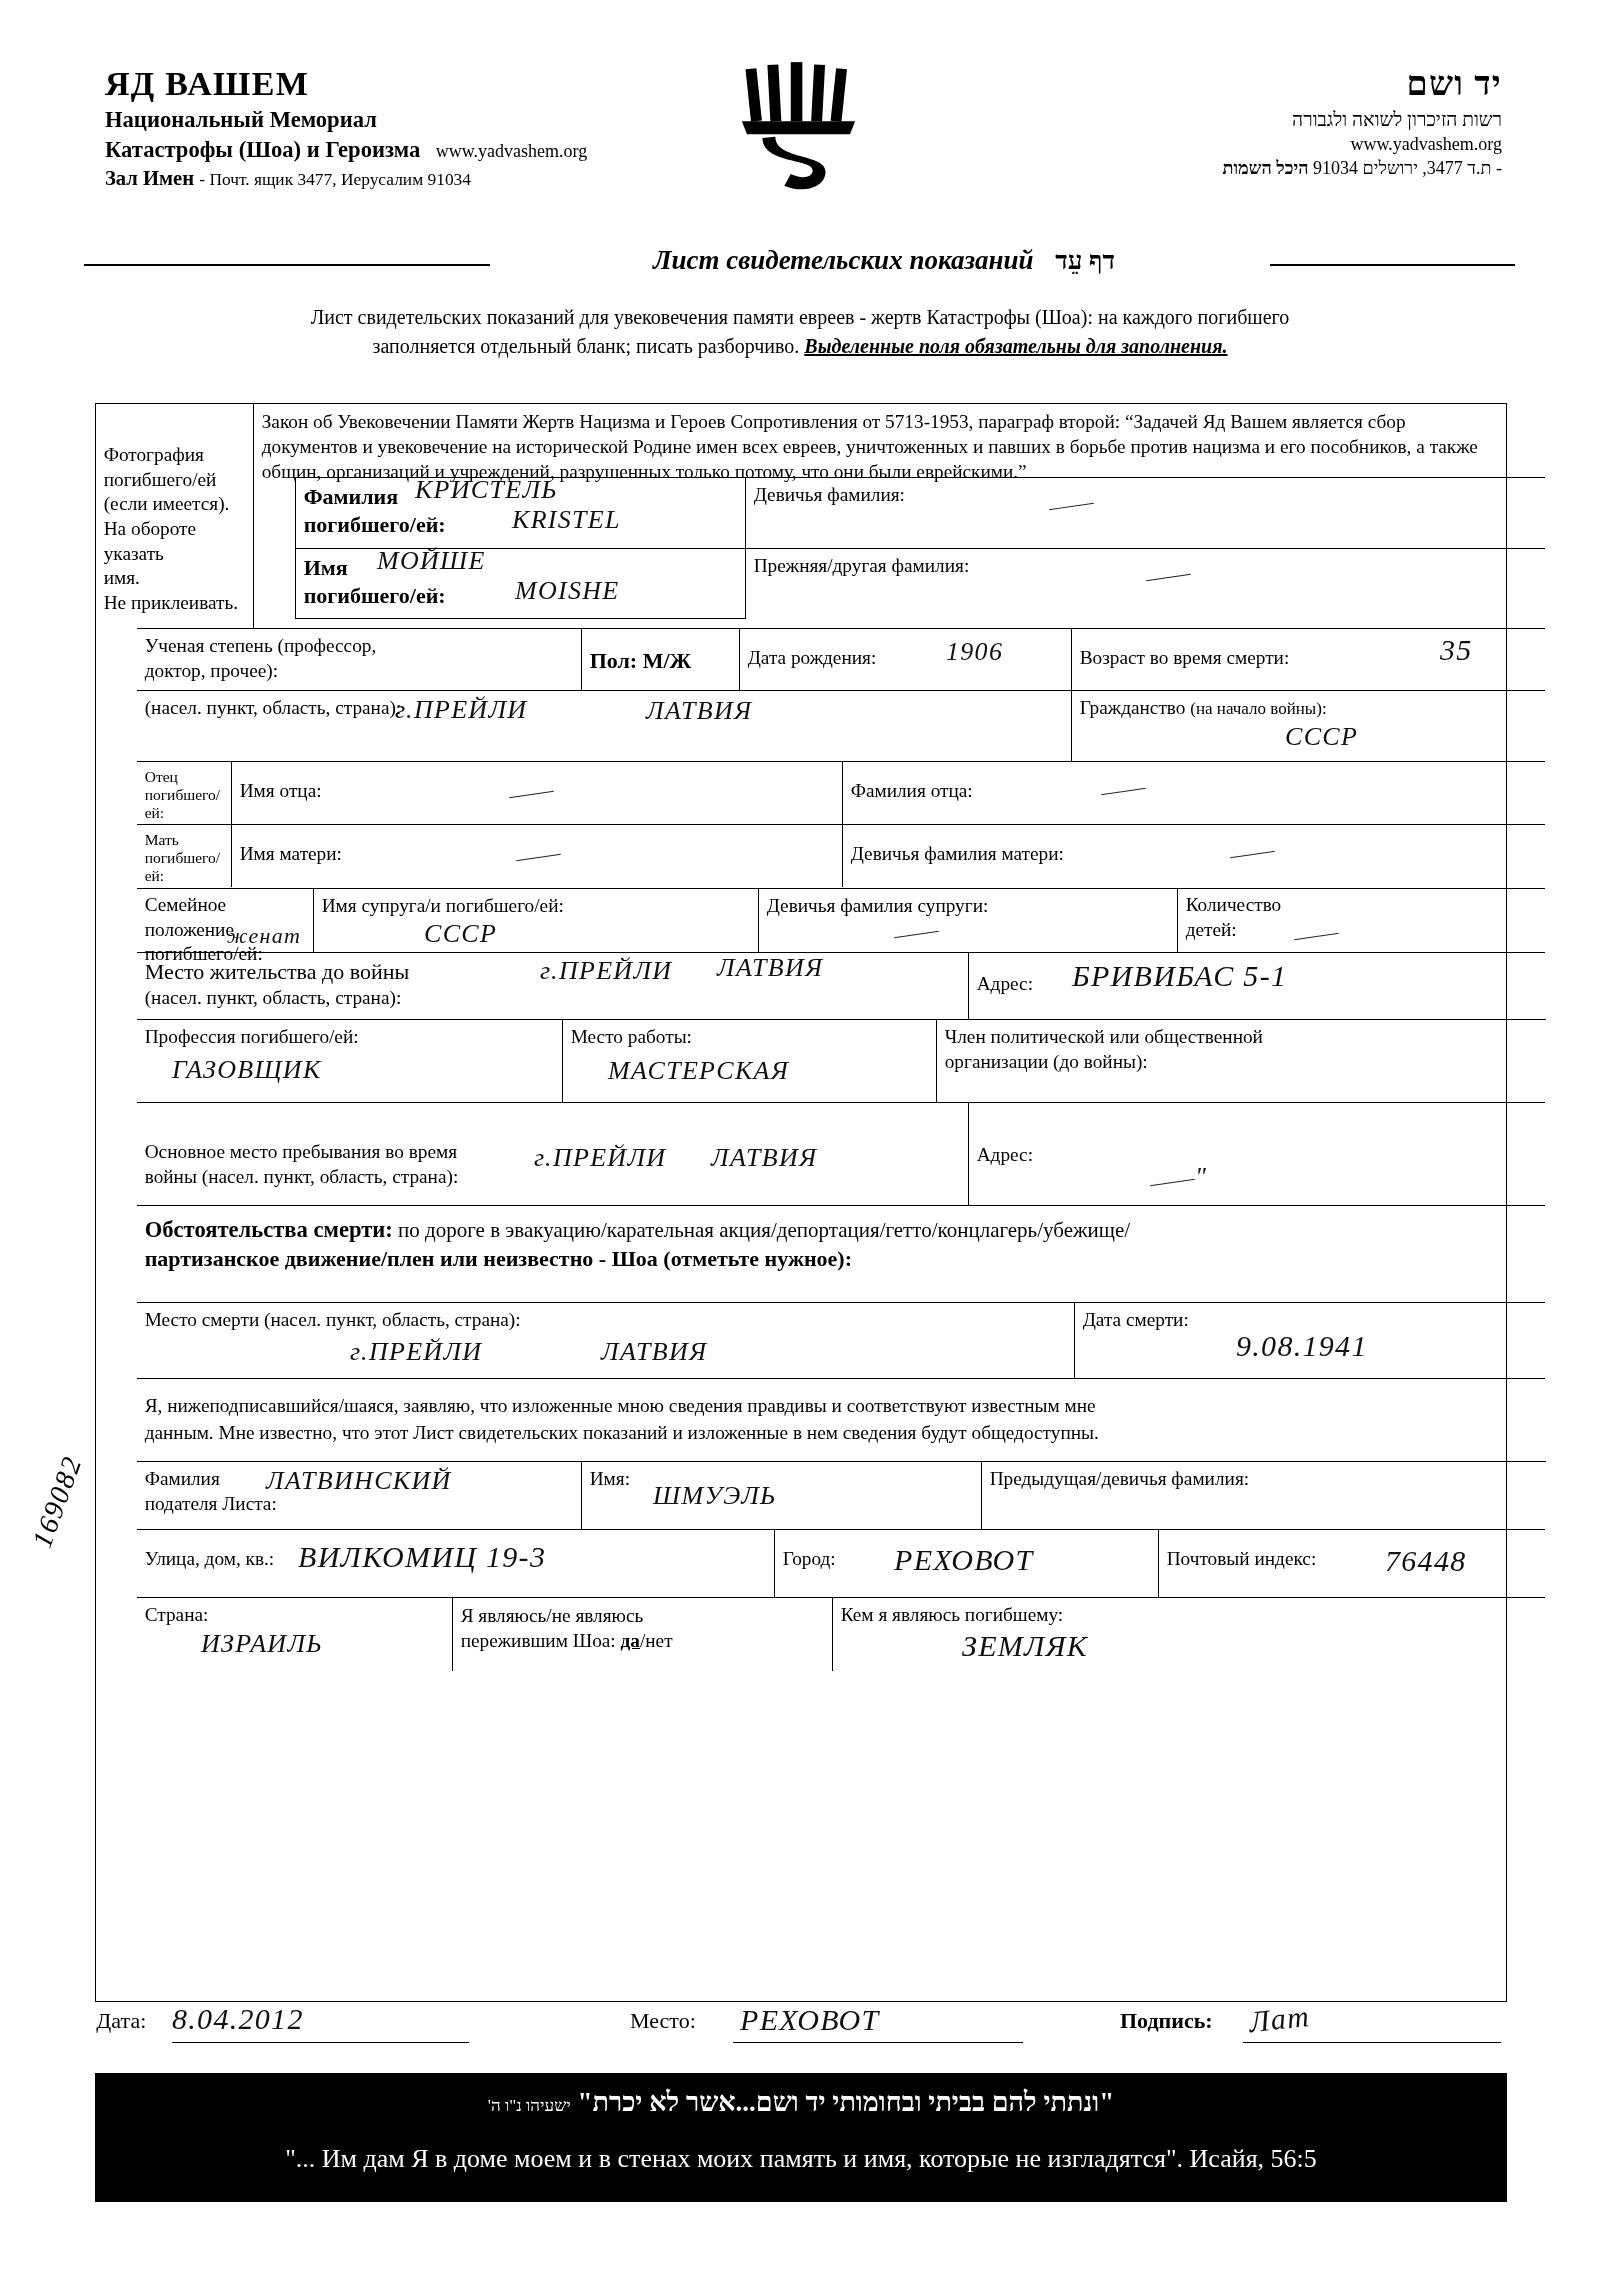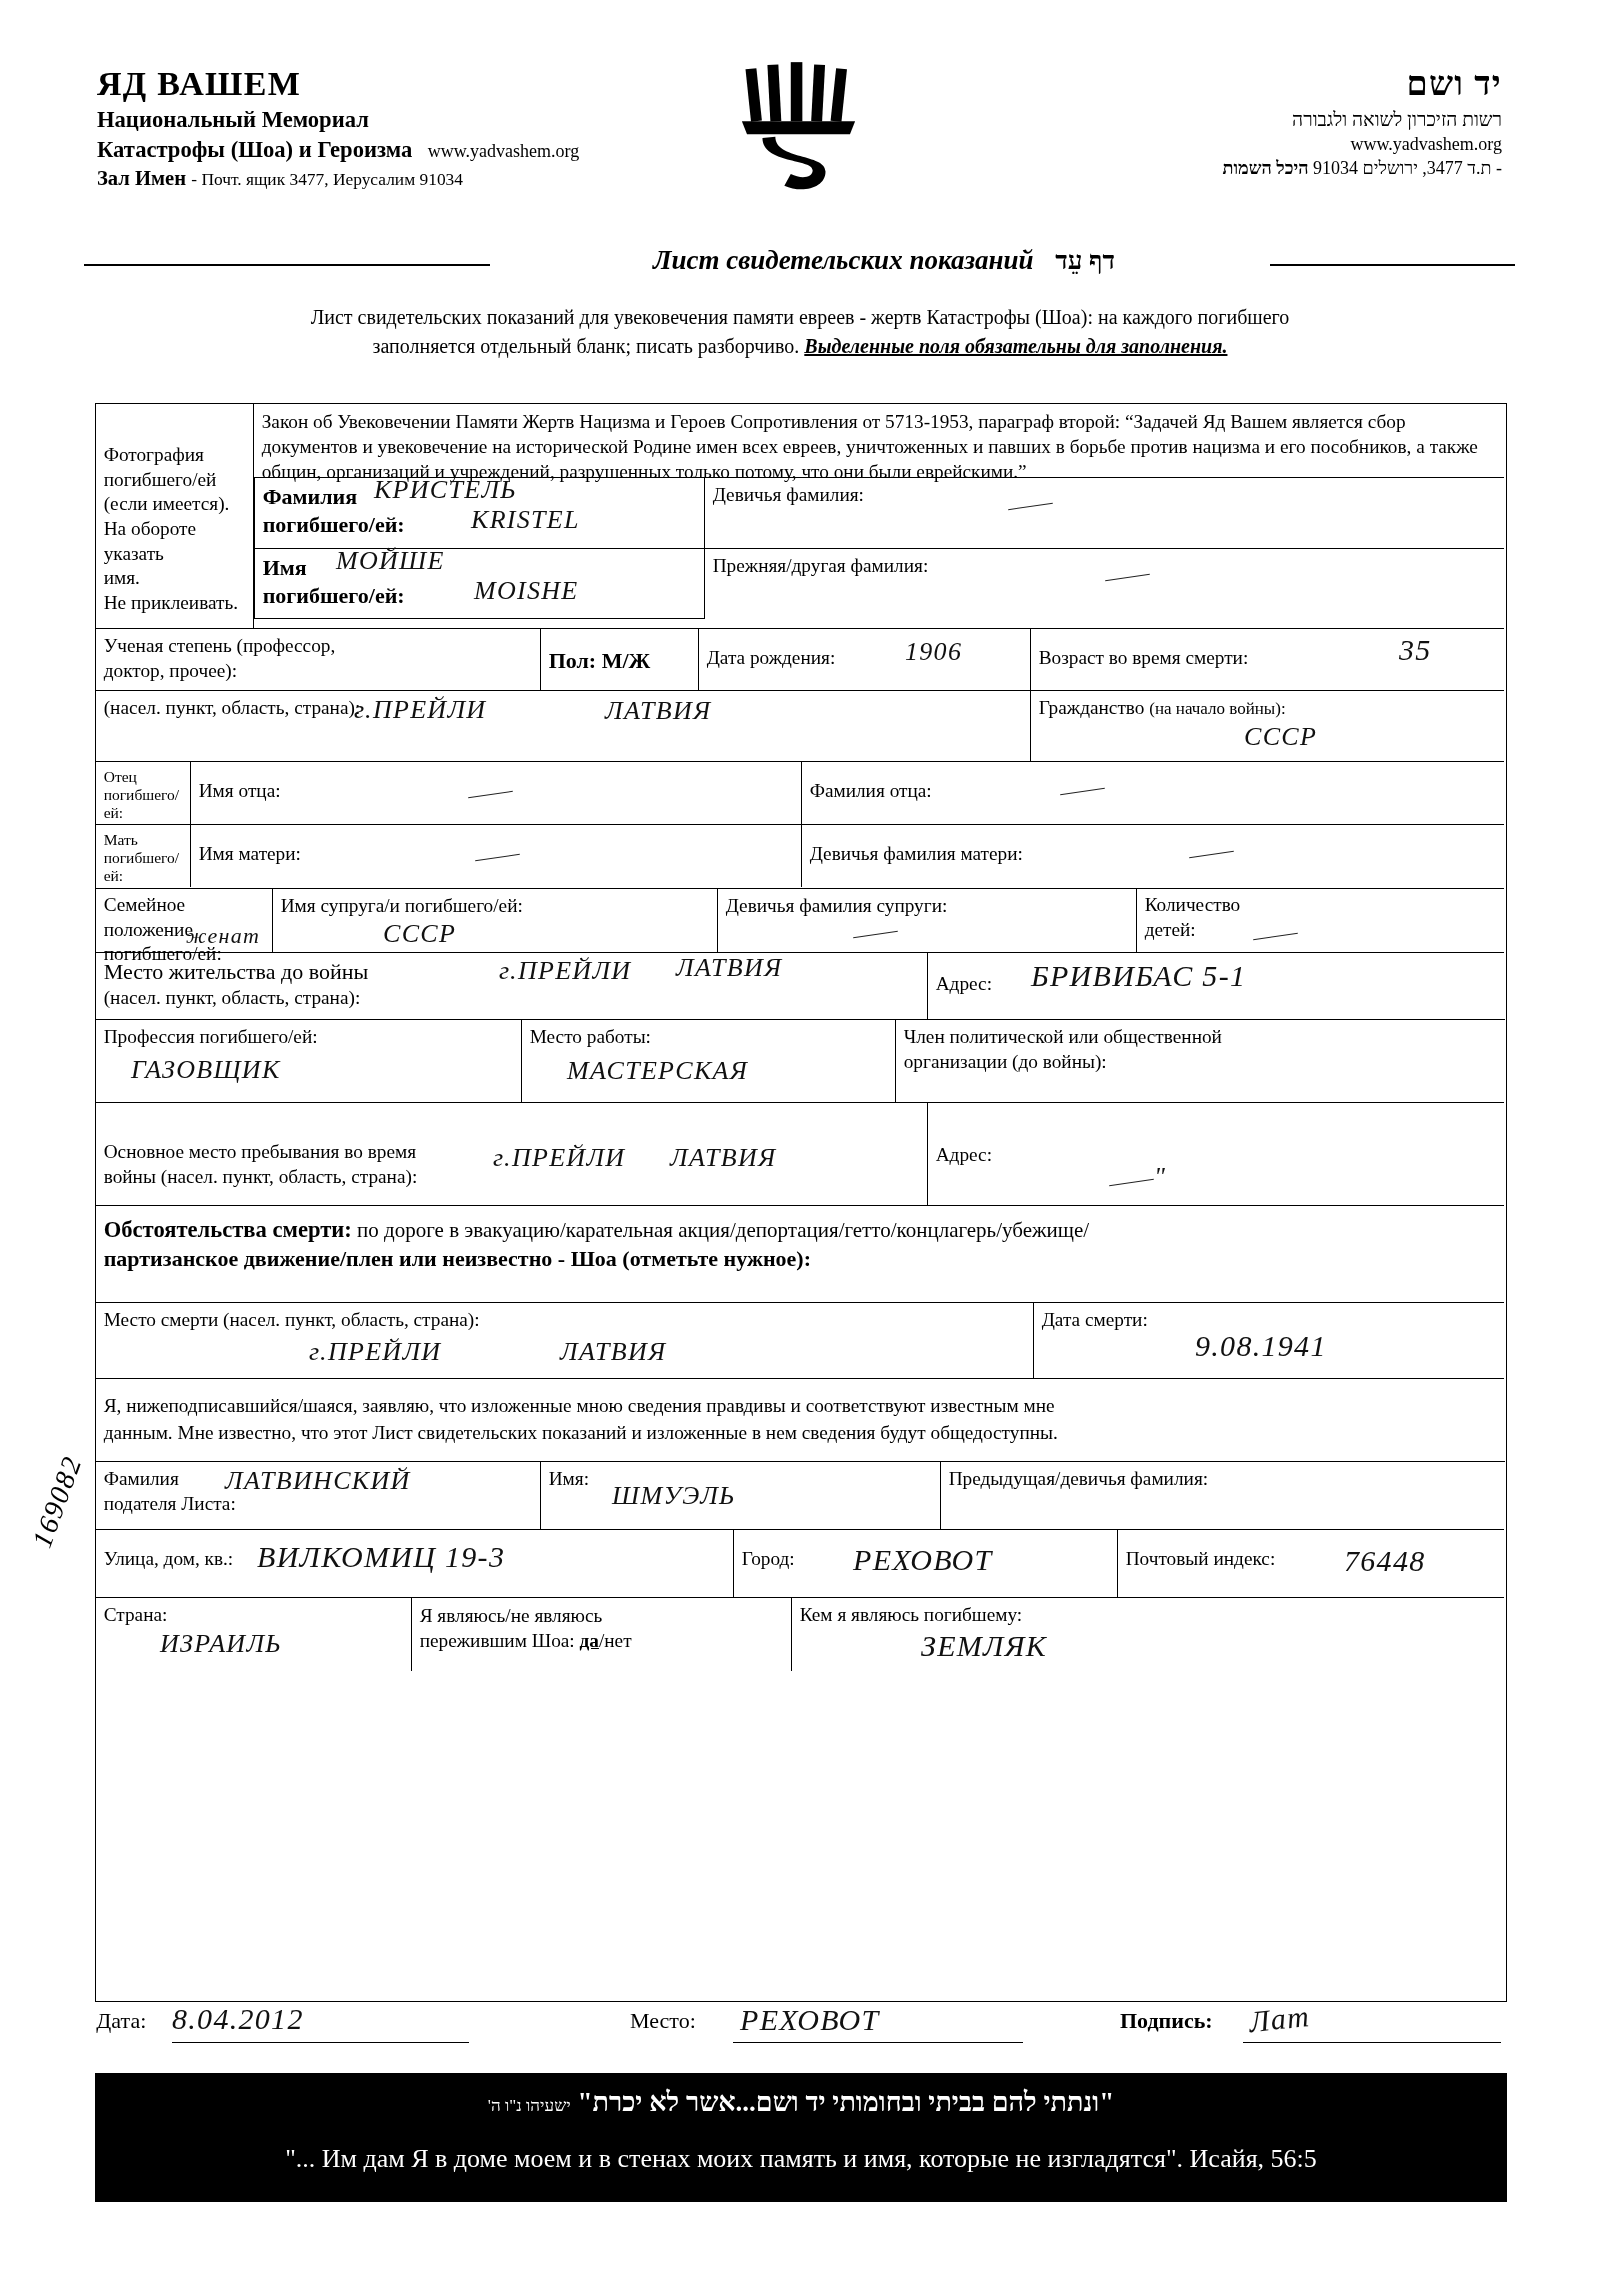--- a/index.html
+++ b/index.html
@@ -8,21 +8,21 @@
     background:#ffffff;
     font-family:"Liberation Serif", serif;
     color:#000;
     position:relative;
     overflow:hidden;
   }
   .page { position:absolute; left:0; top:0; width:1599px; height:2295px; }
 
   
   .hdr { position:absolute; left:0; top:39px; width:1599px; height:193px; }
-  .hdr-left { position:absolute; left:97px; top:26px; width:645px; }
+  .hdr-left { position:absolute; left:105px; top:26px; width:645px; }
   .hdr-left .t1 { font-family:"Liberation Serif", serif; font-weight:bold; font-size:34px; letter-spacing:1.3px; }
   .hdr-left .t2 { font-weight:bold; font-size:22.6px; margin-top:3.9px; }
   .hdr-left .t3 { font-weight:bold; font-size:22.6px; margin-top:3.9px; }
   .hdr-left .t4 { font-weight:bold; font-size:20.6px; margin-top:3.9px; }
   .hdr-left .sm { font-weight:normal; font-size:17.4px; }
   .inline-url { font-weight:normal; font-size:18px; padding-left:15.5px; }
 
   .hdr-right { position:absolute; right:97px; top:26px; width:490px; text-align:right; direction:rtl; }
   .hdr-right .h1 { font-weight:bold; font-size:34px; letter-spacing:1.3px; }
   .hdr-right .h2 { font-size:19.3px; margin-top:6.4px; }
@@ -40,21 +40,21 @@
   .title-text { position:absolute; left:426px; top:0; width:748px; text-align:center; }
   .title-text .ru { font-style:italic; font-weight:bold; font-size:27px; }
   .title-text .he { font-weight:bold; font-size:26px; padding-left:19.3px; }
 
   .subtitle { position:absolute; left:110px; top:303px; width:1380px; text-align:center; font-size:20px; line-height:1.45; }
   .subtitle .bolditalic { font-weight:bold; font-style:italic; text-decoration:underline; }
 
   
   .form { position:absolute; left:95px; top:403px; width:1412px; height:1599px; border:1.9px solid #000; box-sizing:border-box; }
   .cell { position:absolute; box-sizing:border-box; }
-  .bt { border-top:1.3px solid #000; }
+  .bt { border-top:1.3px solid #000;margin-left:41px; }
   .bb { border-bottom:1.3px solid #000; }
   .bl { border-left:1.3px solid #000; }
   .br { border-right:1.3px solid #000; }
   .lbl { font-size:19.3px; line-height:1.28; }
   .lbl.b { font-weight:bold; }
   .pad { padding:5.2px 7.7px; }
 
   .hand {
     font-family:"Liberation Serif", serif;
     font-style:italic;

